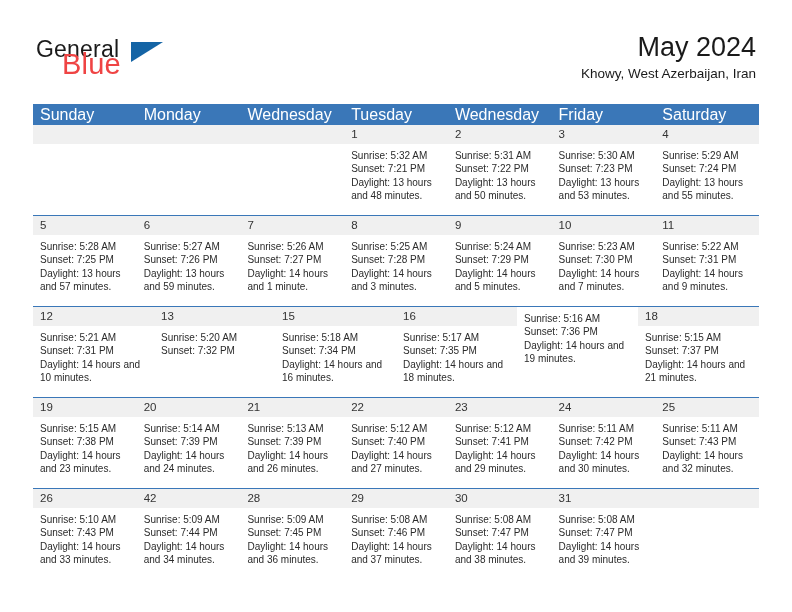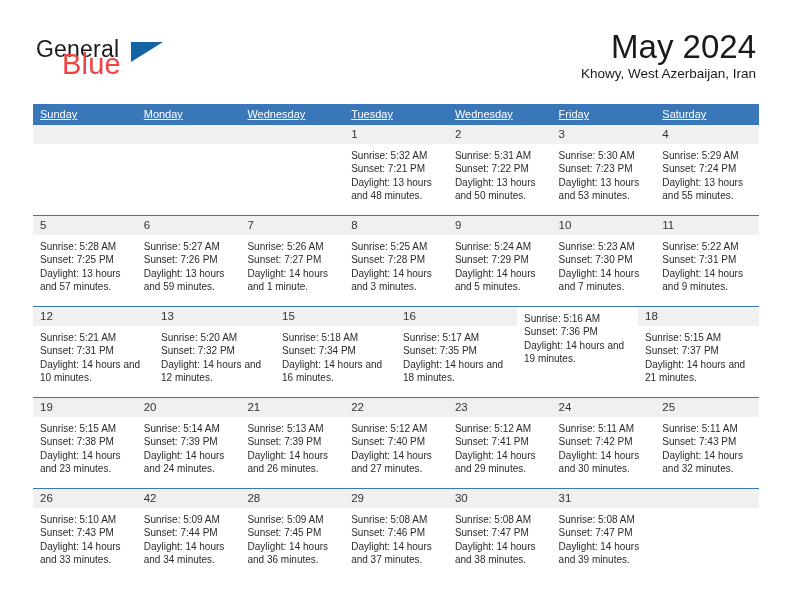--- a/index.html
+++ b/index.html
@@ -64,21 +64,21 @@
     border-bottom: 20px solid transparent;
   }
 
   .title-block {
     position: absolute;
     right: 36px;
     top: 30px;
     text-align: right;
   }
   .cal-title {
-    font-size: 33px;
+    font-size: 27px;
     color: #1a1a1a;
     line-height: 34px;
     white-space: nowrap;
   }
   .cal-subtitle {
     font-size: 13.5px;
     color: #1a1a1a;
     line-height: 20px;
     white-space: nowrap;
   }
@@ -91,27 +91,26 @@
     width: 726px;
   }
   .dow-row {
     display: flex;
     background: #3a77b8;
     height: 21px;
   }
   .dow-cell {
     flex: 1 1 0;
     color: #ffffff;
-    font-size: 11px;
+    font-size: 16px;
     line-height: 21px;
     padding-left: 7px;
     box-sizing: border-box;
     white-space: nowrap;
     overflow: hidden;
-    text-decoration: underline;
   }
   .week-row {
     display: flex;
     height: 90px;
     border-top: 1px solid #3a77b8;
   }
   .week-row:first-of-type {
     border-top: none;
   }
   .day-cell {
@@ -284,21 +283,20 @@
               <div>Sunrise: 5:21 AM</div>
               <div>Sunset: 7:31 PM</div>
               <div class="wrap">Daylight: 14 hours and 10 minutes.</div>
             </div>
           </div>
           <div class="day-cell">
             <div class="day-num">13</div>
             <div class="day-body">
               <div>Sunrise: 5:20 AM</div>
               <div>Sunset: 7:32 PM</div>
-              <div class="wrap">Daylight: 14 hours and 12 minutes.</div>
             </div>
           </div>
           <div class="day-cell">
             <div class="day-num">15</div>
             <div class="day-body">
               <div>Sunrise: 5:18 AM</div>
               <div>Sunset: 7:34 PM</div>
               <div class="wrap">Daylight: 14 hours and 16 minutes.</div>
             </div>
           </div>

